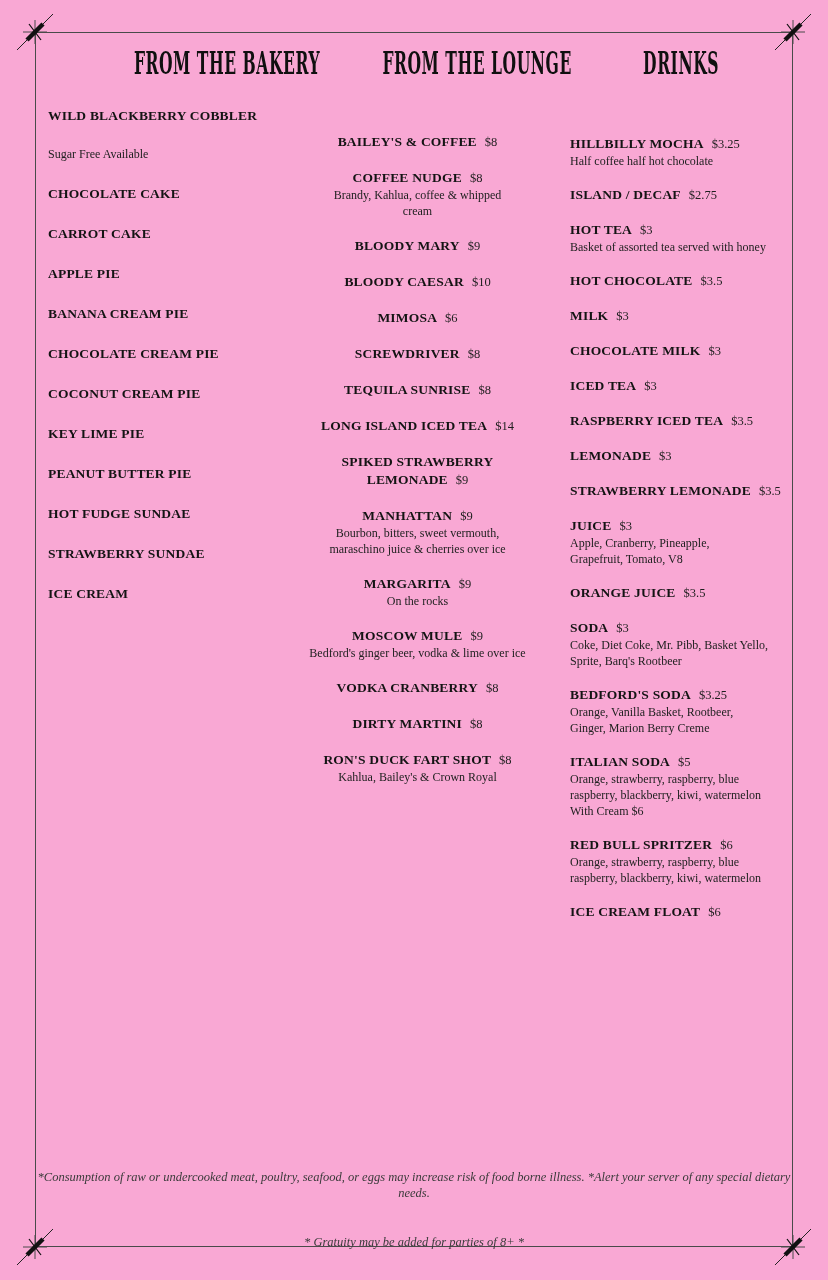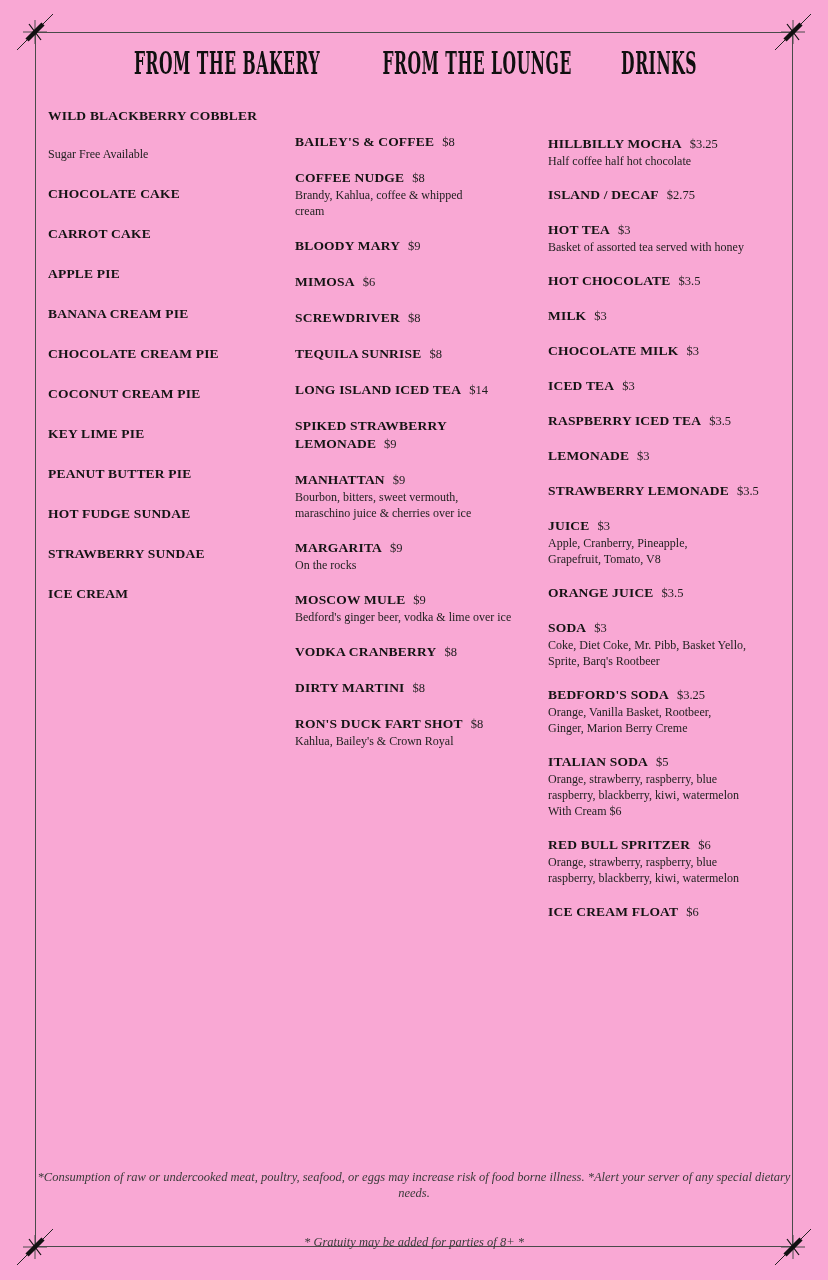--- a/index.html
+++ b/index.html
@@ -8,28 +8,28 @@
   .frame{position:absolute;left:35px;top:32px;width:756px;height:1213px;
          border:1px solid #4a4a4a;}
   .corner{position:absolute;width:44px;height:44px;}
   .corner.tl{left:13px;top:10px;}
   .corner.tr{left:771px;top:10px;}
   .corner.bl{left:13px;top:1225px;}
   .corner.br{left:771px;top:1225px;}
   .col{position:absolute;top:50px;}
   .col1{left:48px;width:240px;}
   .col2{left:295px;width:245px;}
-  .col3{left:548px;width:223px;}
+  .col3{left:570px;width:223px;}
   .col h2{margin:0;height:26px;text-align:center;font-weight:normal;}
   .col h2 span{display:inline-block;white-space:nowrap;
       font-family:"DejaVu Serif","Liberation Serif",serif;font-weight:700;
       font-size:30px;line-height:26px;letter-spacing:1px;color:#101010;
       transform:scale(0.52,1.05);transform-origin:center top;}
   .items{margin-top:30px;}
-  .col2 .items{margin-top:56px;}
+  .col2 .items{margin-top:56px;text-align:center;}
   .col3 .items{margin-top:58px;}
   .item{margin-bottom:22px;}
   .col2 .item{margin-bottom:17px;}
   .col3 .item{margin-bottom:13px;margin-top:16px;}
   .nameline{line-height:17px;}
   .nm{font-weight:700;font-size:13.5px;letter-spacing:0.2px;color:#141414;}
   .pr{font-size:12.5px;color:#1e1e1e;margin-left:8px;}
   .desc{font-size:12px;line-height:16px;color:#222222;}
   .footer{position:absolute;left:35px;width:758px;text-align:center;
           font-style:italic;font-size:12.5px;color:#3a3a3a;line-height:16px;}
@@ -125,20 +125,23 @@
         </div>
         <div class="item">
           <div class="nameline"><span class="nm">COFFEE NUDGE</span><span class="pr">$8</span></div>
           <div class="desc">Brandy, Kahlua, coffee &amp; whipped</div>
           <div class="desc">cream</div>
         </div>
         <div class="item">
           <div class="nameline"><span class="nm">BLOODY MARY</span><span class="pr">$9</span></div>
         </div>
         <div class="item">
+          <div class="nameline"><span class="nm">BLOODY CAESAR</span><span class="pr">$10</span></div>
+        </div>
+        <div class="item">
           <div class="nameline"><span class="nm">MIMOSA</span><span class="pr">$6</span></div>
         </div>
         <div class="item">
           <div class="nameline"><span class="nm">SCREWDRIVER</span><span class="pr">$8</span></div>
         </div>
         <div class="item">
           <div class="nameline"><span class="nm">TEQUILA SUNRISE</span><span class="pr">$8</span></div>
         </div>
         <div class="item">
           <div class="nameline"><span class="nm">LONG ISLAND ICED TEA</span><span class="pr">$14</span></div>

